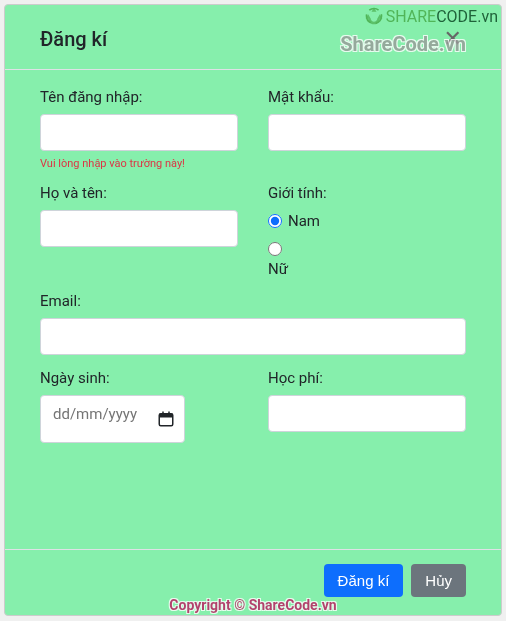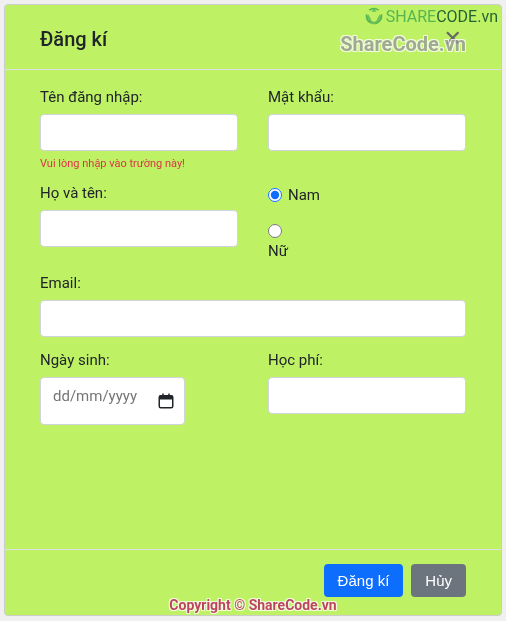--- a/index.html
+++ b/index.html
@@ -9,21 +9,21 @@
     }
     body {
       font-family: -apple-system, BlinkMacSystemFont, "Segoe UI", Roboto, Arial, sans-serif;
       background: #f0f0f0;
       width: 506px;
       height: 621px;
       position: relative;
       overflow: hidden;
     }
     .modal {
-      background: #bef264;
+      background: #86efac;
       border: 1px solid #ccc;
       border-radius: 4px;
       margin: 4px;
       height: 612px;
       position: relative;
       display: flex;
       flex-direction: column;
     }
     .modal-header {
       padding: 22px 35px 18px 35px;
@@ -80,21 +80,21 @@
       color: #495057;
     }
     .error-text {
       font-size: 11px;
       color: #dc3545;
       margin-top: 6px;
     }
     .radio-group {
       display: flex;
       flex-direction: column;
-      gap: 20px;
+      gap: 12px;
       padding-top: 2px;
     }
     .radio-item {
       display: flex;
       align-items: center;
       gap: 6px;
     }
     .radio-item.stacked {
       flex-direction: column;
       align-items: flex-start;
@@ -226,20 +226,21 @@
         <input type="password" class="form-input" value="" style="">
       </div>
     </div>
 
     <div class="form-row">
       <div class="form-group">
         <label class="form-label">Họ và tên:</label>
         <input type="text" class="form-input" value="" style="">
       </div>
       <div class="form-group">
+        <label class="form-label">Giới tính:</label>
         <div class="radio-group">
           <div class="radio-item">
             <input type="radio" name="gender" id="gender-male" checked="" style="">
             <label for="gender-male">Nam</label>
           </div>
           <div class="radio-item stacked">
             <input type="radio" name="gender" id="gender-female" style="">
             <label for="gender-female">Nữ</label>
           </div>
         </div>

